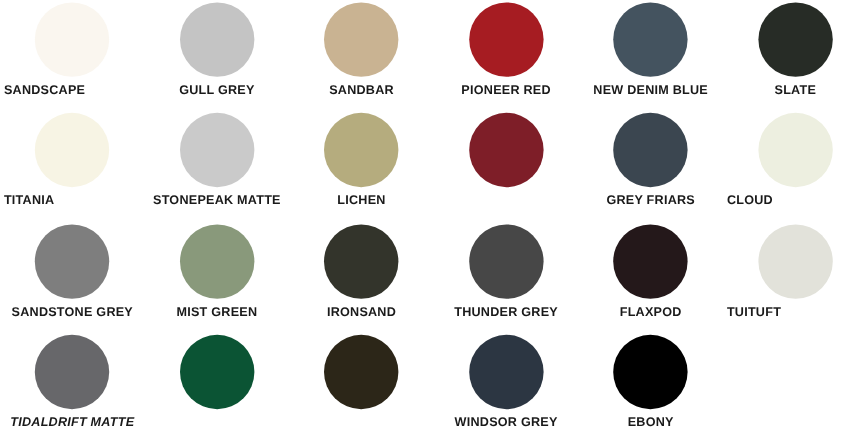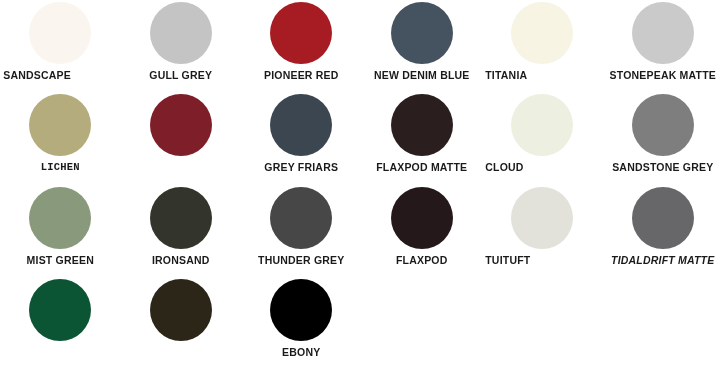--- a/index.html
+++ b/index.html
@@ -76,50 +76,54 @@
 
 <div id="palette-grid">
     <div class="swatch-cell col-1">
       <div class="swatch-disc" style="background: rgb(250, 246, 239);"></div>
       <div class="swatch-label" style="color: rgb(26, 26, 26);">SANDSCAPE</div>
     </div>
     <div class="swatch-cell col-2">
       <div class="swatch-disc" style="background: rgb(196, 196, 196);"></div>
       <div class="swatch-label" style="color: rgb(26, 26, 26);">GULL GREY</div>
     </div>
+    <div class="swatch-cell col-3">
+      <div class="swatch-disc" style="background: rgb(201, 179, 146);"></div>
+      <div class="swatch-label" style="color: rgb(26, 26, 26);">SANDBAR</div>
+    </div>
     <div class="swatch-cell col-4">
       <div class="swatch-disc" style="background: rgb(166, 28, 34);"></div>
       <div class="swatch-label" style="color: rgb(26, 26, 26);">PIONEER RED</div>
     </div>
     <div class="swatch-cell col-5">
       <div class="swatch-disc" style="background: rgb(68, 83, 95);"></div>
       <div class="swatch-label" style="color: rgb(26, 26, 26); text-align: center;">NEW DENIM BLUE</div>
+    </div>
+    <div class="swatch-cell col-6">
+      <div class="swatch-disc" style="background: rgb(39, 44, 38);"></div>
+      <div class="swatch-label" style="color: rgb(26, 26, 26);">SLATE</div>
     </div>
     <div class="swatch-cell col-1">
       <div class="swatch-disc" style="background: rgb(247, 244, 228);"></div>
       <div class="swatch-label" style="color: rgb(26, 26, 26);">TITANIA</div>
     </div>
     <div class="swatch-cell col-2">
       <div class="swatch-disc" style="background: rgb(202, 202, 202);"></div>
       <div class="swatch-label two-line" style="color: rgb(26, 26, 26);">STONEPEAK MATTE</div>
     </div>
     <div class="swatch-cell col-3">
       <div class="swatch-disc" style="background: rgb(181, 172, 126);"></div>
-      <div class="swatch-label" style="color: rgb(26, 26, 26); font-family: Liberation Mono, monospace;">LICHEN</div>
+      <div class="swatch-label" style="color: rgb(26, 26, 26);">LICHEN</div>
     </div>
     <div class="swatch-cell col-4">
       <div class="swatch-disc" style="background: rgb(126, 30, 40);"></div>
     </div>
     <div class="swatch-cell col-5">
       <div class="swatch-disc" style="background: rgb(59, 70, 80);"></div>
       <div class="swatch-label" style="color: rgb(26, 26, 26);">GREY FRIARS</div>
-    </div>
-    <div class="swatch-cell col-6">
-      <div class="swatch-disc" style="background: rgb(43, 30, 30);"></div>
-      <div class="swatch-label" style="color: rgb(26, 26, 26);">FLAXPOD MATTE</div>
     </div>
     <div class="swatch-cell col-1">
       <div class="swatch-disc" style="background: rgb(237, 239, 224);"></div>
       <div class="swatch-label" style="color: rgb(26, 26, 26);">CLOUD</div>
     </div>
     <div class="swatch-cell col-2">
       <div class="swatch-disc" style="background: rgb(126, 126, 126);"></div>
       <div class="swatch-label" style="color: rgb(26, 26, 26);">SANDSTONE GREY</div>
     </div>
     <div class="swatch-cell col-3">
@@ -146,17 +150,21 @@
       <div class="swatch-disc" style="background: rgb(103, 103, 106);"></div>
       <div class="swatch-label two-line" style="color: rgb(26, 26, 26); font-style: italic;">TIDALDRIFT MATTE</div>
     </div>
     <div class="swatch-cell col-3">
       <div class="swatch-disc" style="background: rgb(11, 84, 52);"></div>
     </div>
     <div class="swatch-cell col-4">
       <div class="swatch-disc" style="background: rgb(44, 38, 24);"></div>
       <div class="swatch-label" style="color: rgb(26, 26, 26); margin-top: 40px;">KARAKA</div>
     </div>
+    <div class="swatch-cell col-5">
+      <div class="swatch-disc" style="background: rgb(44, 54, 66);"></div>
+      <div class="swatch-label" style="color: rgb(26, 26, 26);">WINDSOR GREY</div>
+    </div>
     <div class="swatch-cell col-6">
       <div class="swatch-disc" style="background: rgb(0, 0, 0);"></div>
       <div class="swatch-label" style="color: rgb(26, 26, 26);">EBONY</div>
     </div>
   </div>
 
 </body></html>

